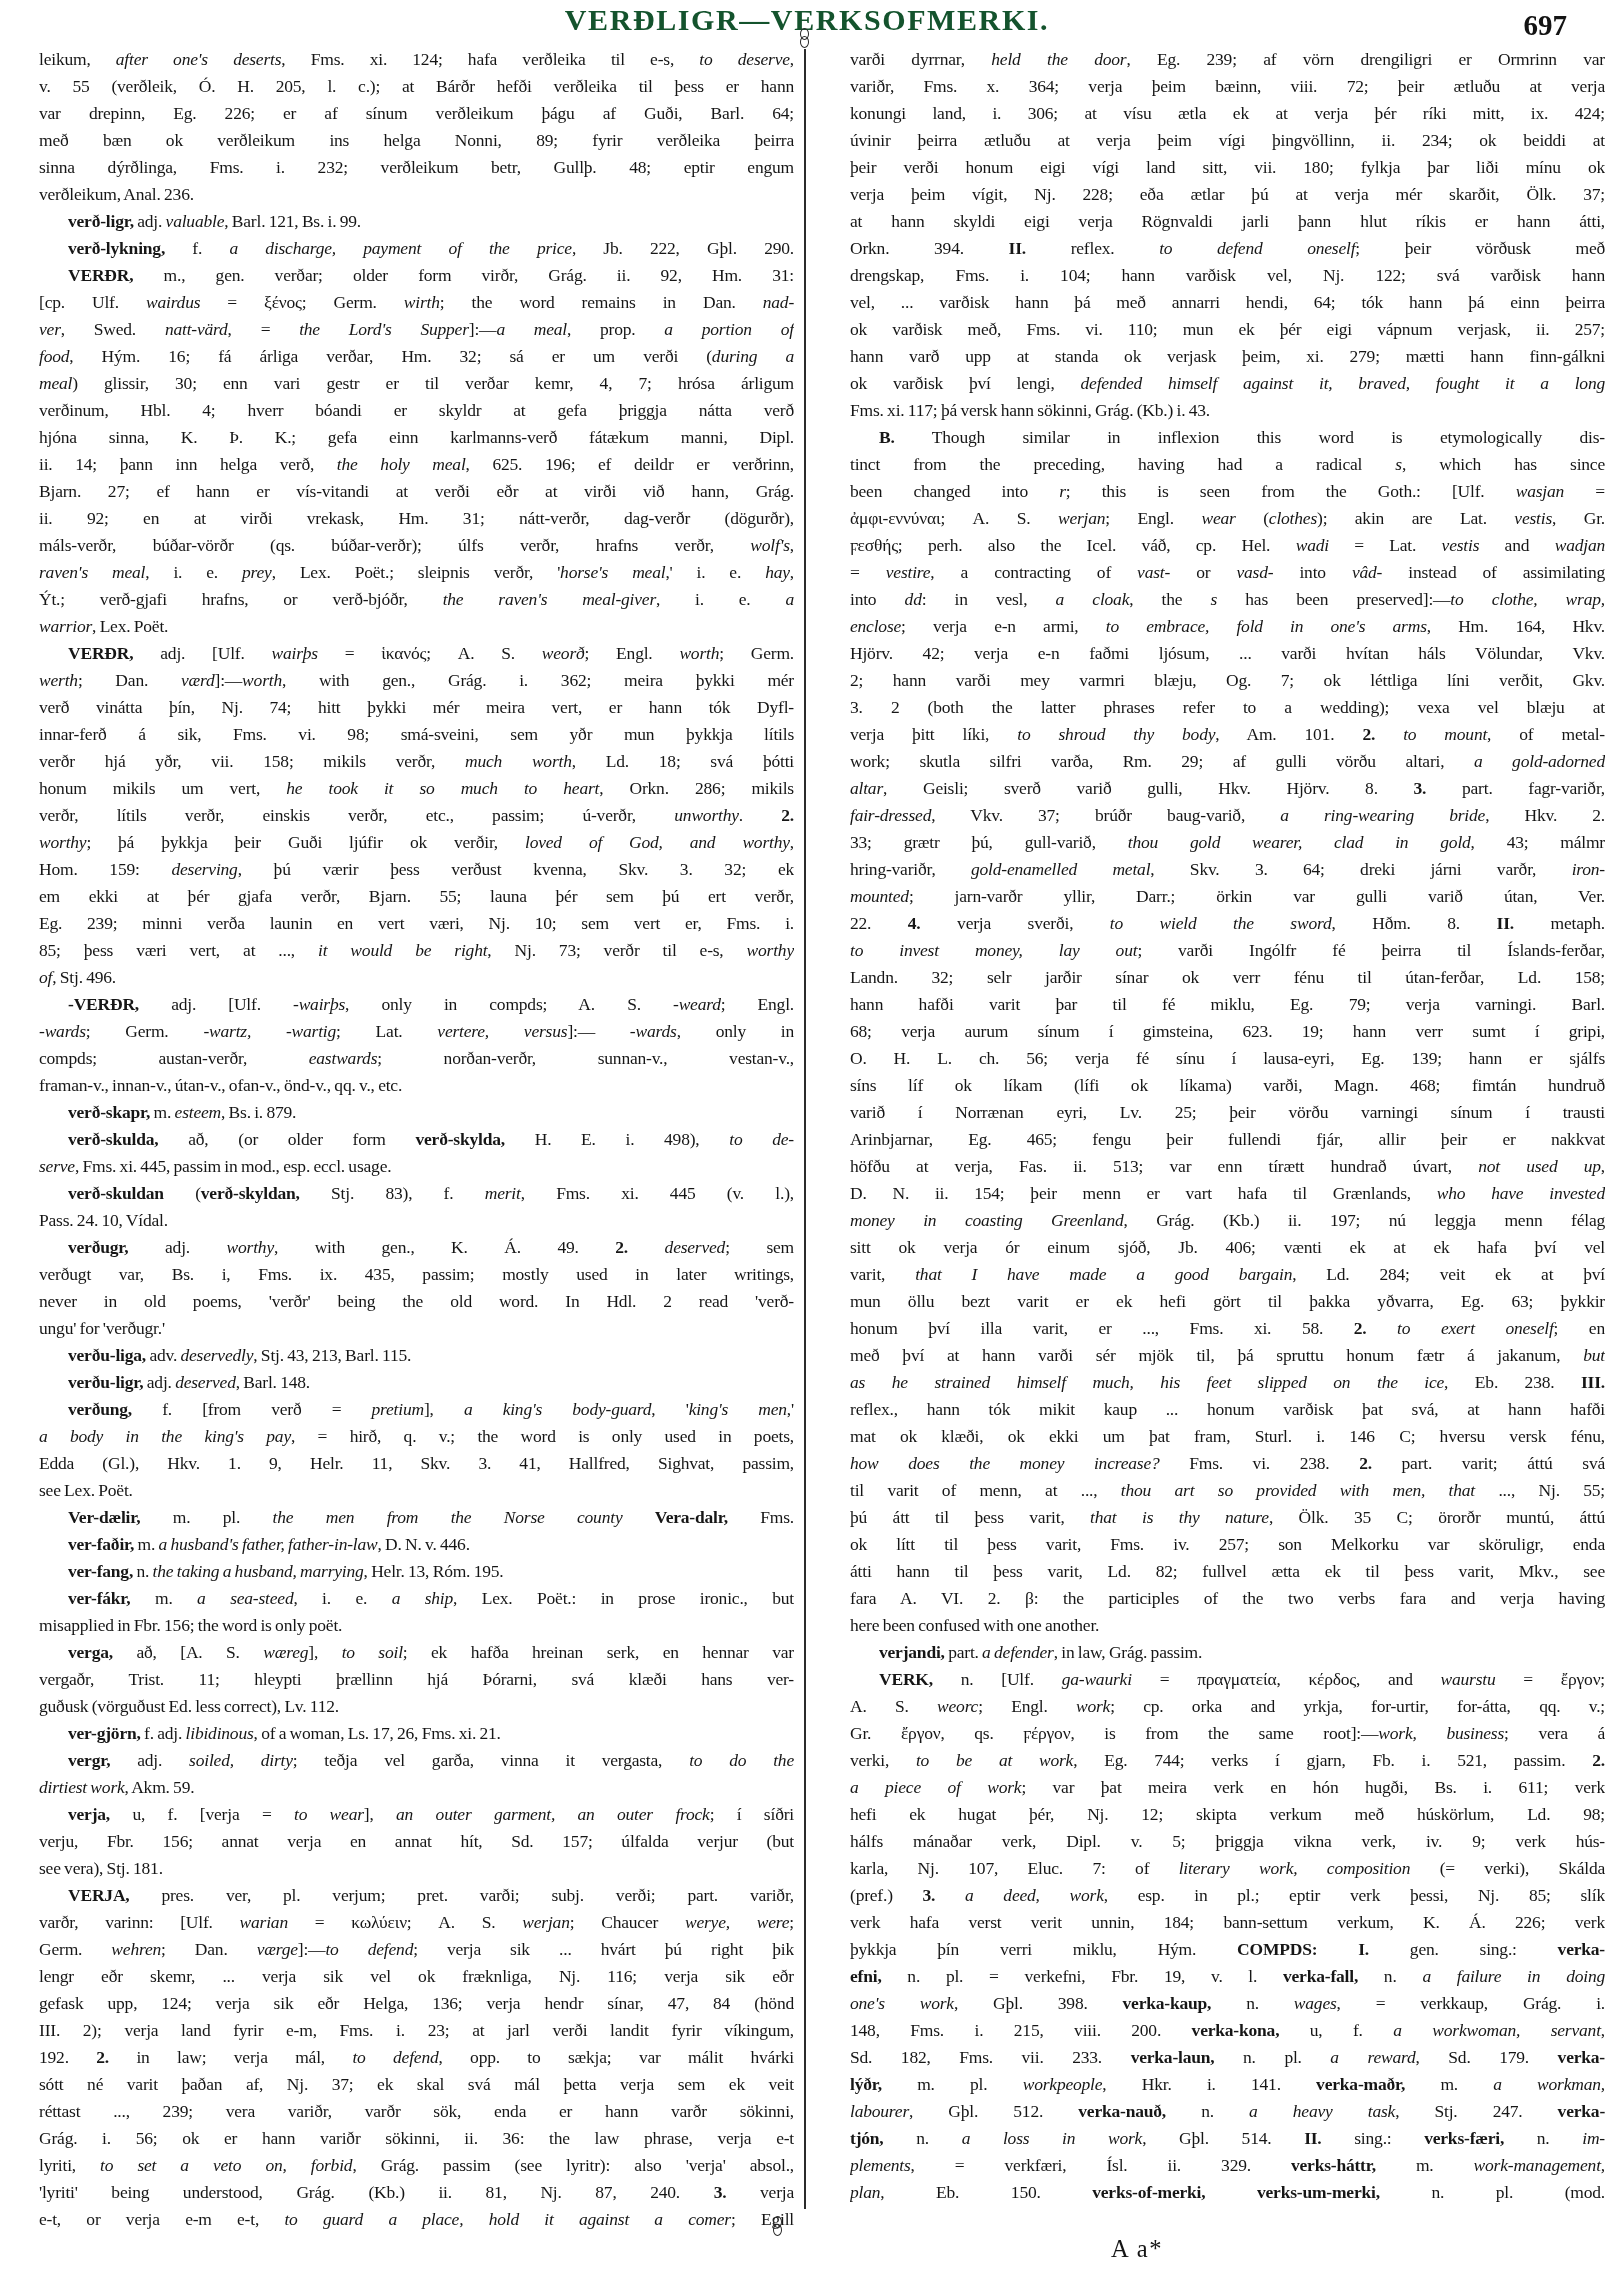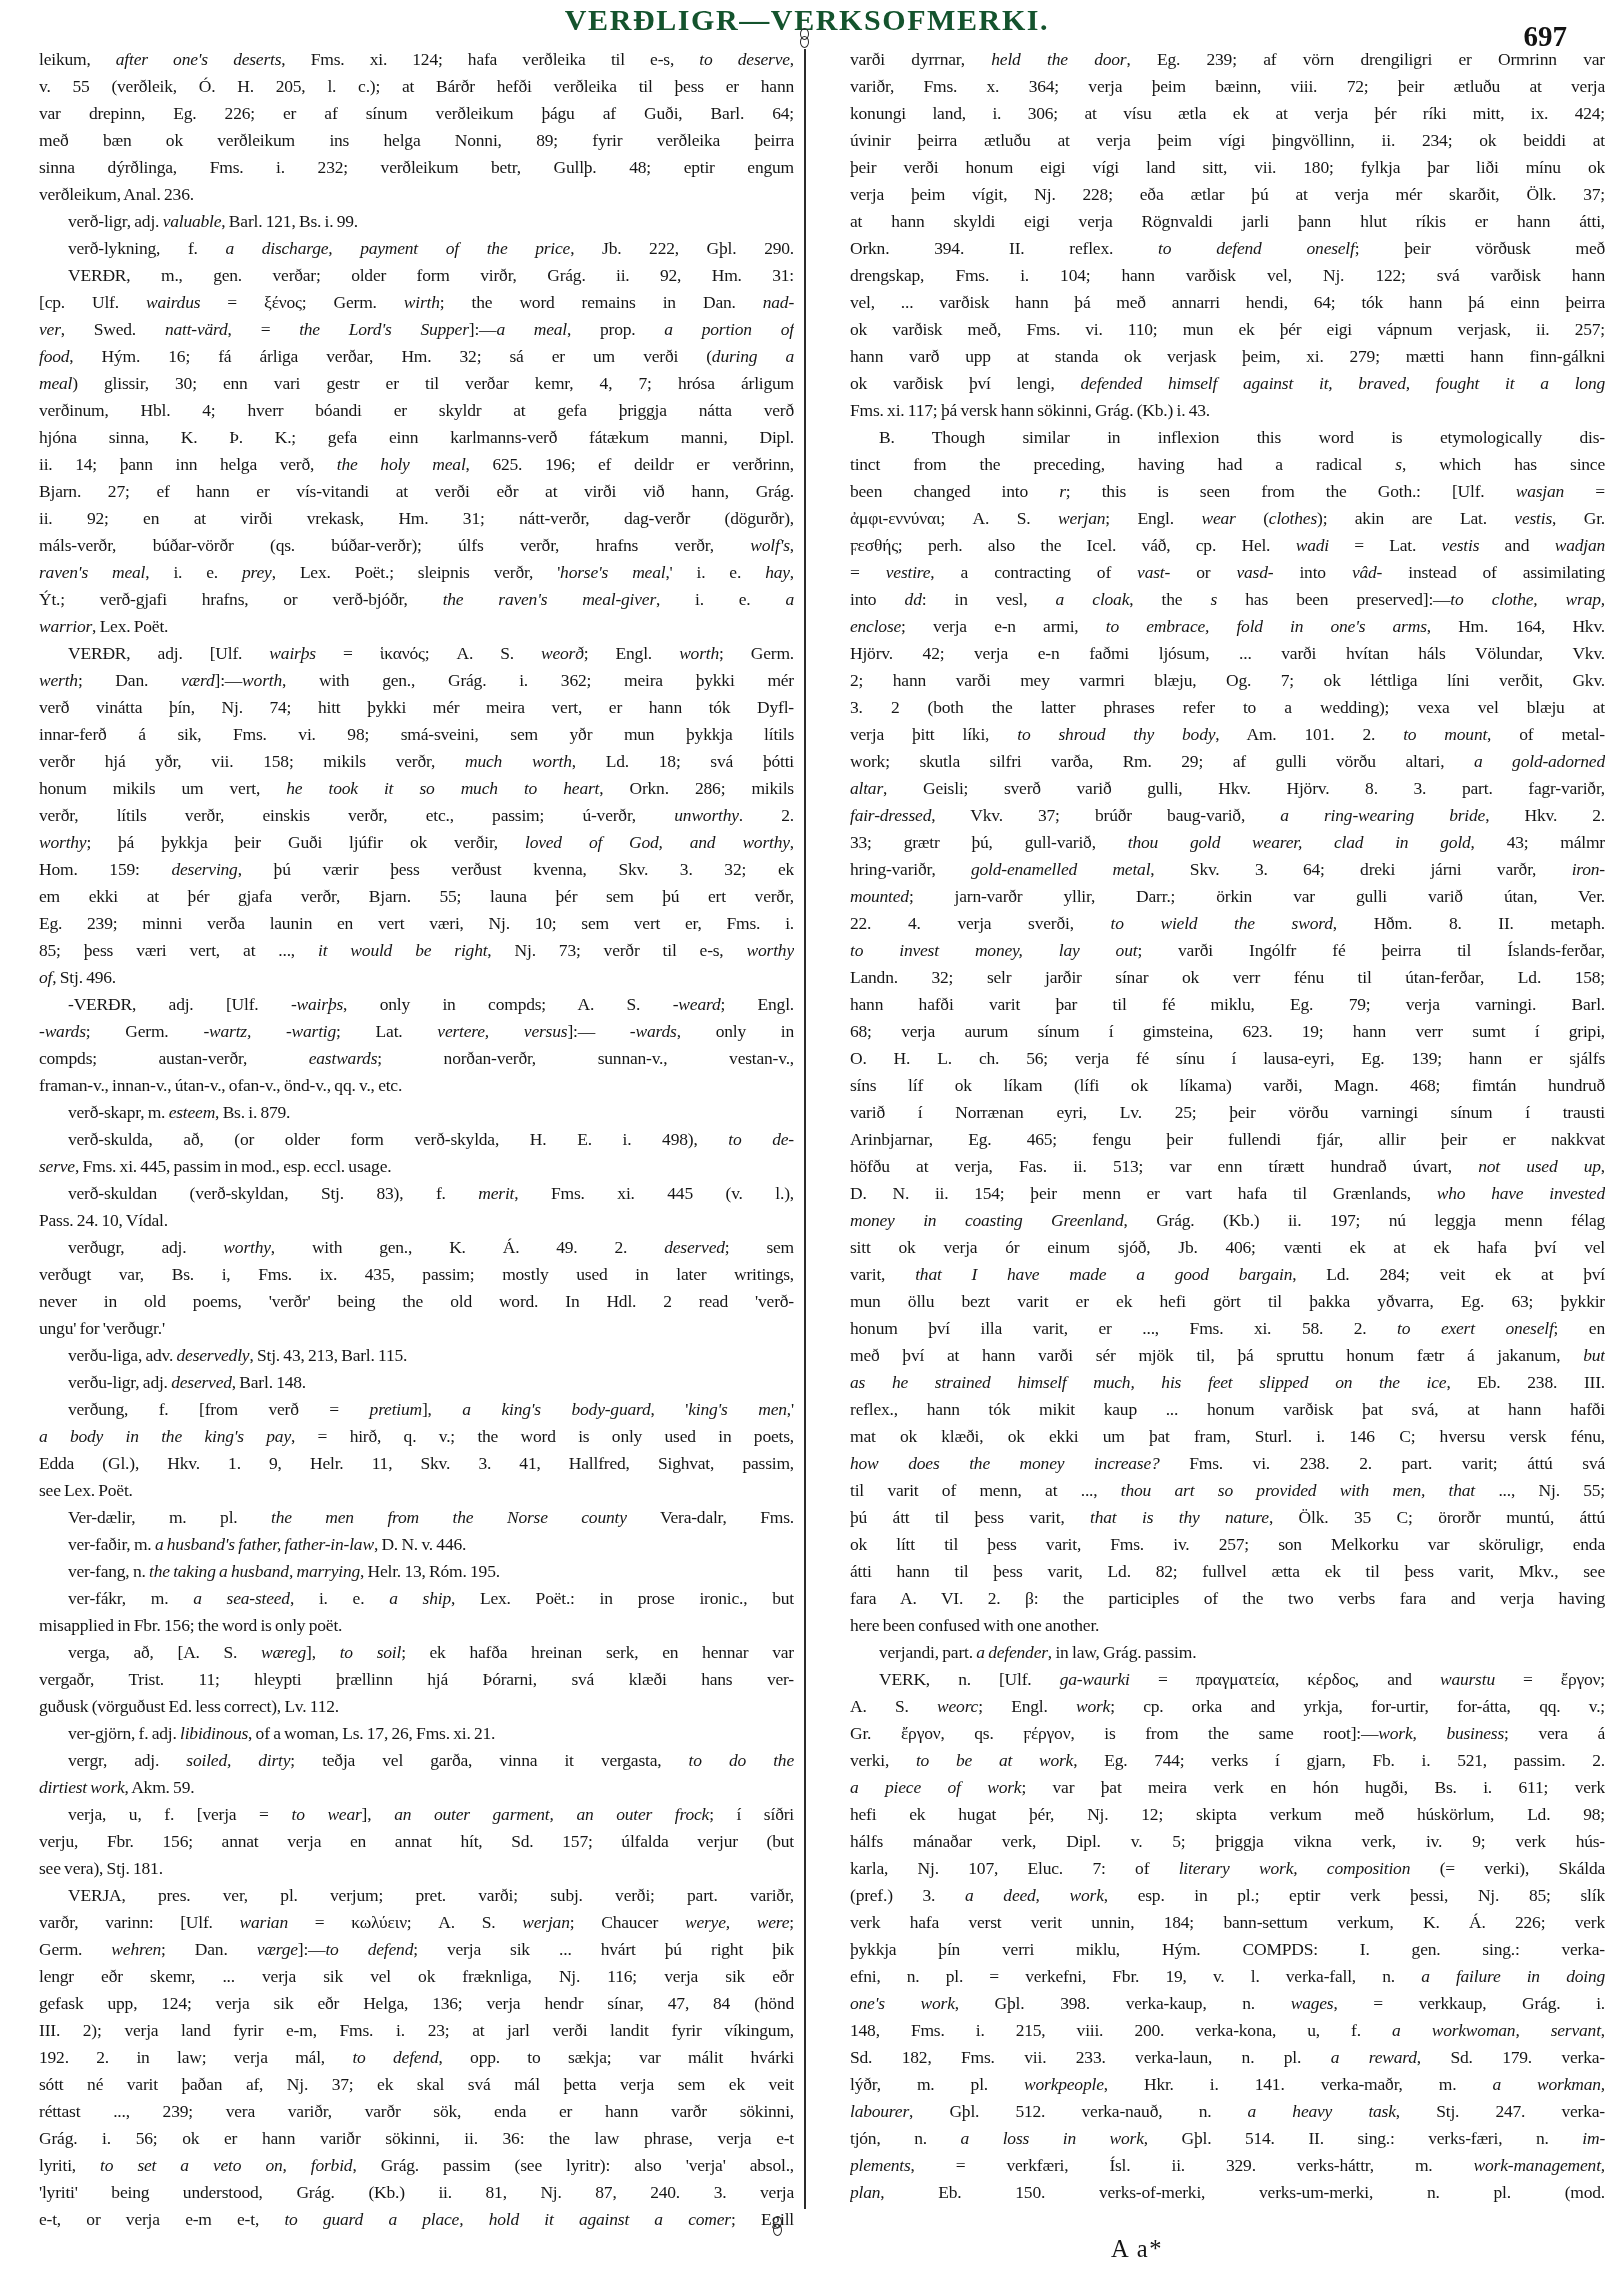--- a/index.html
+++ b/index.html
@@ -7,35 +7,35 @@
     width:1614px;height:2295px;position:relative;background:#ffffff;
     font-family:"Liberation Serif","DejaVu Serif",serif;color:#161616;
     -webkit-font-smoothing:antialiased;overflow:hidden;
   }
   .page{position:absolute;inset:0;}
   .running-title{
     position:absolute;top:3.3px;left:0;width:100%;text-align:center;
     font-size:30px;font-weight:bold;letter-spacing:1.6px;color:#14532d;
   }
   .page-number{
-    position:absolute;top:20px;right:47px;font-size:29px;font-weight:bold;color:#141414;
+    position:absolute;top:9px;right:47px;font-size:29px;font-weight:bold;color:#141414;
   }
   .columns{
     position:absolute;top:46px;left:39px;display:flex;gap:56px;
   }
   .column{width:755px;}
   .line{
     height:27px;line-height:27px;overflow:hidden;
     font-size:17.5px;letter-spacing:-0.2px;word-spacing:-0.8px;
     text-align:justify;text-align-last:justify;text-justify:inter-word;
     white-space:normal;
   }
   .line.noj{text-align:left;text-align-last:left;}
   .line.indent{text-indent:29px;}
-  .b{font-weight:normal;margin-top:24px;}
+  .b{font-weight:bold;margin-top:24px;}
   .i{font-style:italic;}
   .divider{
     position:absolute;left:804px;top:49px;width:1.6px;height:2160px;background:#2b2b2b;
   }
   .orn{position:absolute;left:-5.7px;width:13px;height:21px;}
   .orn.top{top:-21px;}
   .orn.bottom{bottom:-28px;left:-33px;}
   .orn::before,.orn::after{
     content:"";position:absolute;left:1.6px;width:7.3px;height:9.8px;
     border:1.6px solid #2b2b2b;border-radius:50%;background:transparent;

